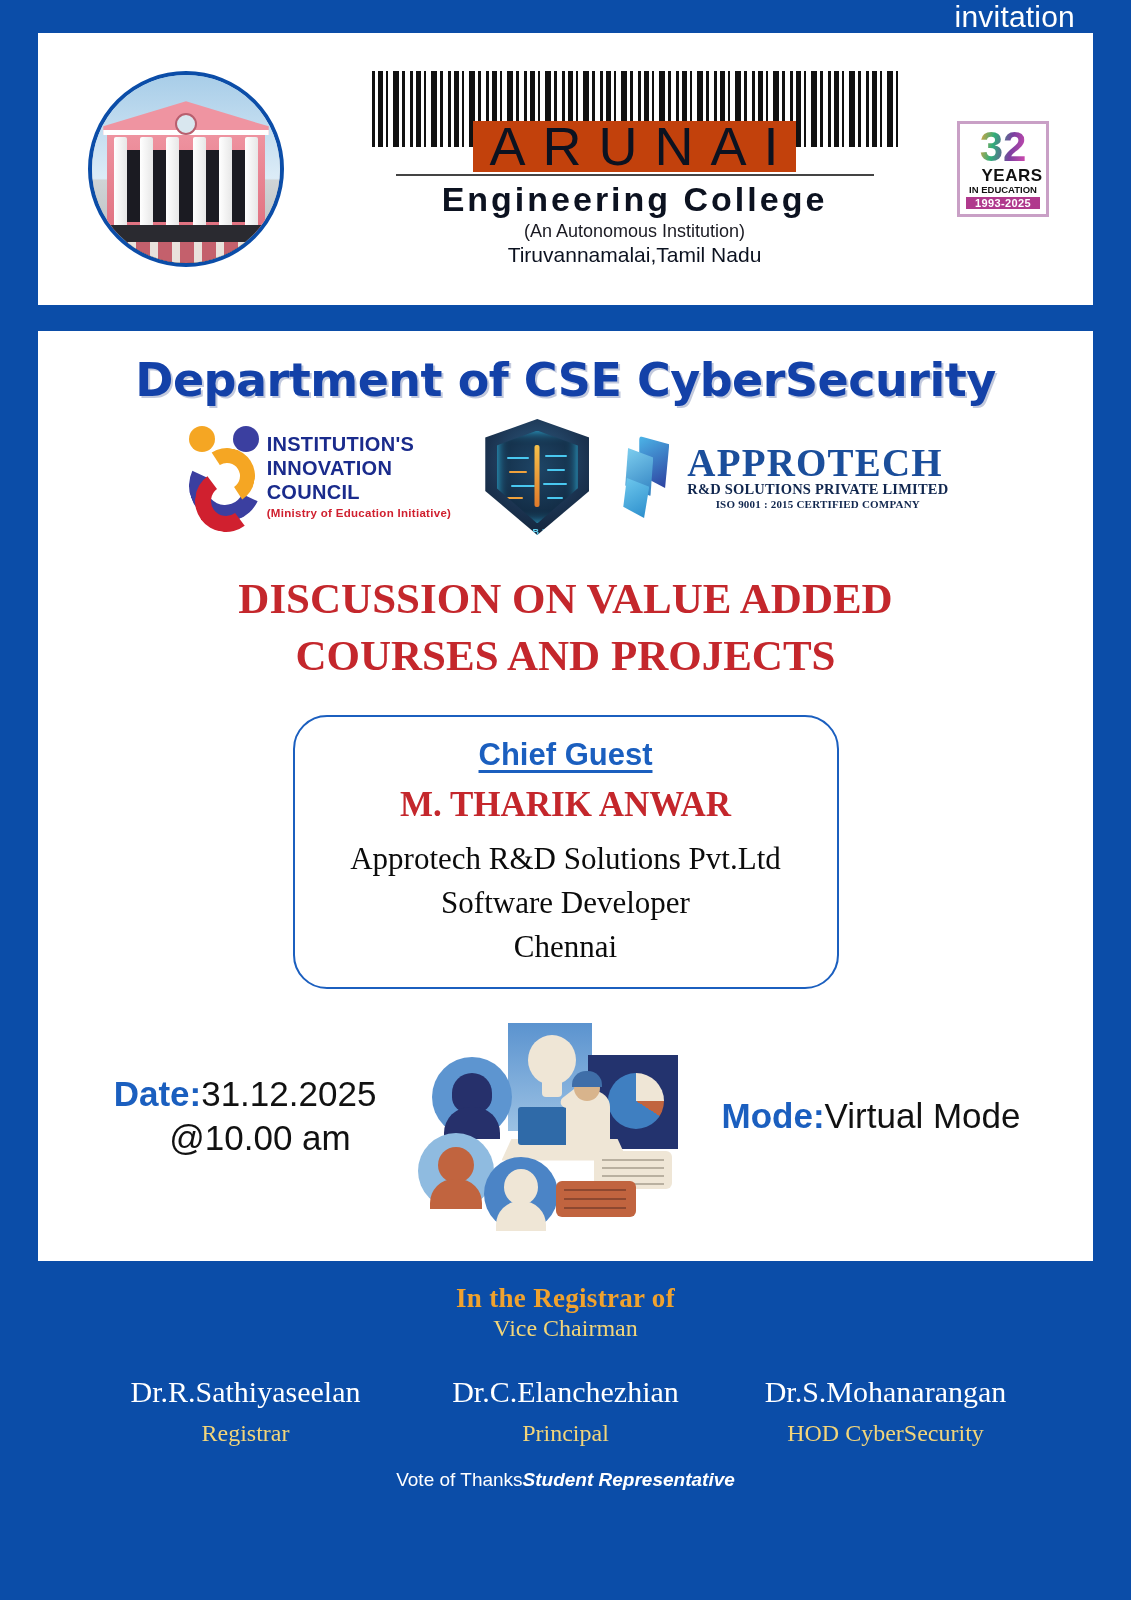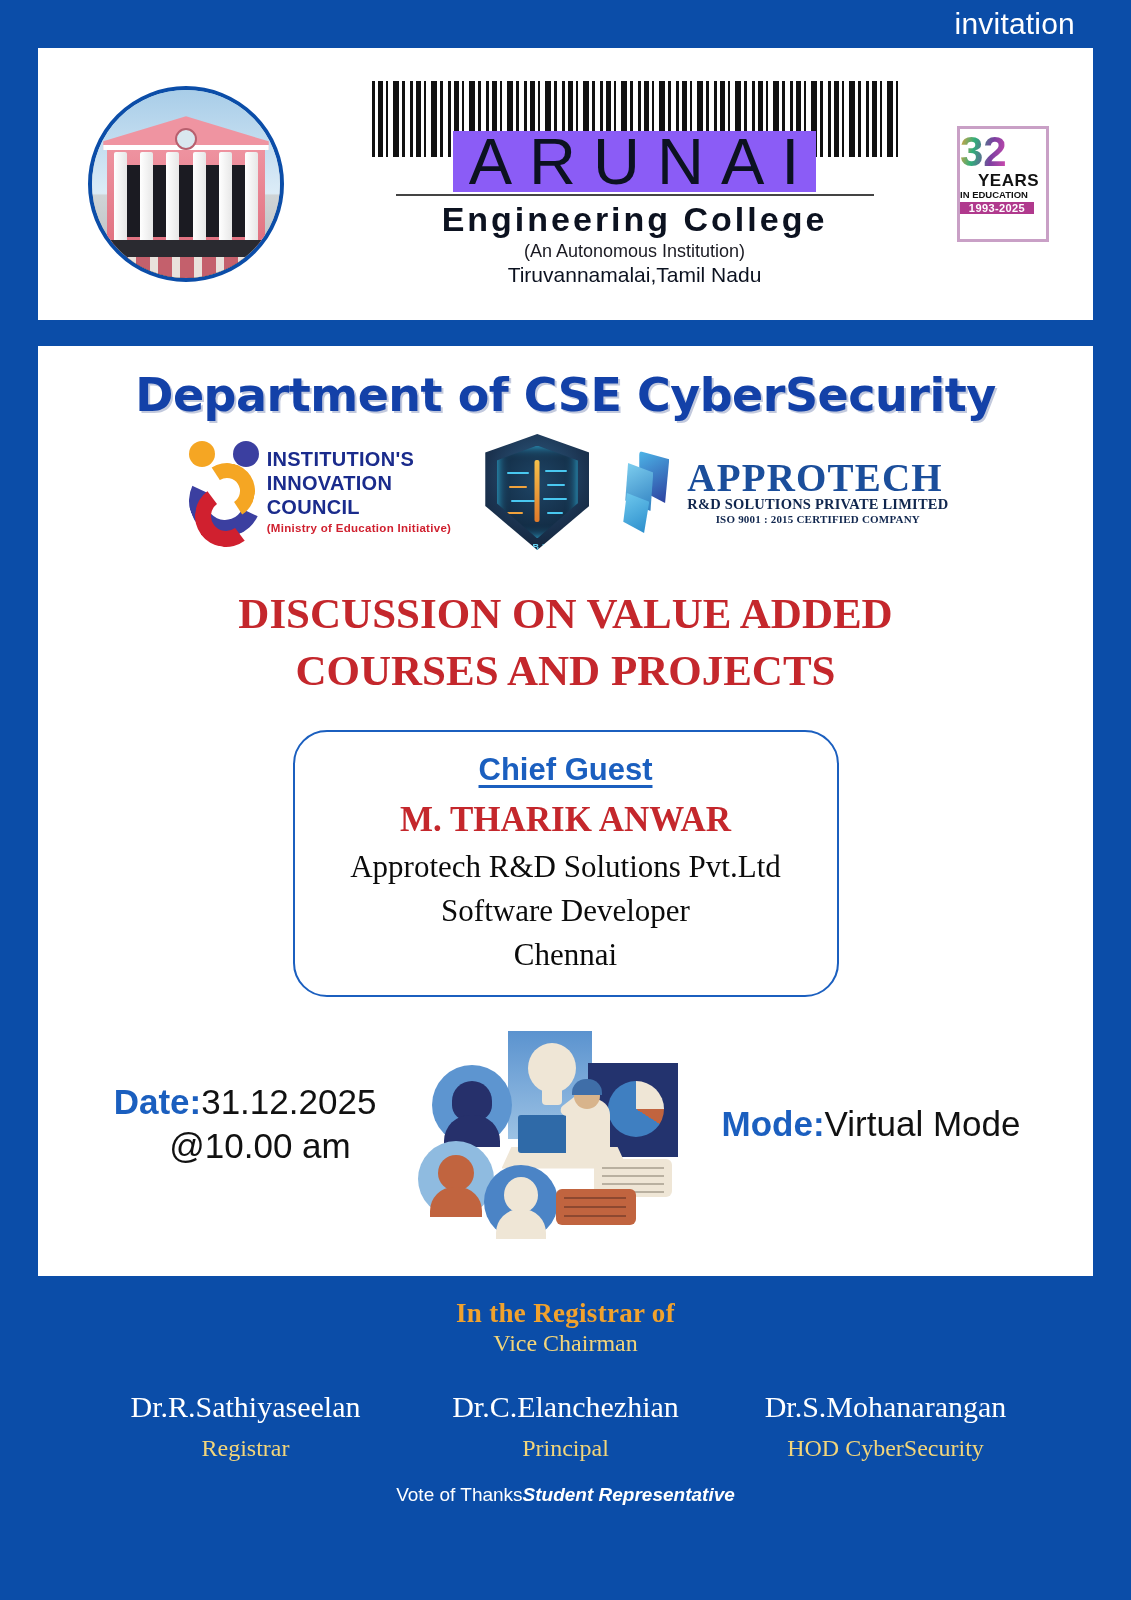--- a/index.html
+++ b/index.html
@@ -7,21 +7,21 @@
   html,body { width:1131px; height:1600px; }
   body {
     background:#0B4DA8;
     font-family:"Liberation Sans", sans-serif;
     position:relative;
     overflow:hidden;
   }
 
   
   .topbar {
-    height:48px;
+    height:33px;
     display:flex; align-items:center; justify-content:flex-end;
     padding-right:56px;
   }
   .topbar-label {
     color:#ffffff;
     font-size:30px;
     letter-spacing:0.2px;
   }
 
   
@@ -85,39 +85,39 @@
   .barcode {
     width:526px; height:76px;
     background:repeating-linear-gradient(90deg,
       #111 0 3px, #fff 3px 6px, #111 6px 11px, #fff 11px 14px,
       #111 14px 16px, #fff 16px 21px, #111 21px 27px, #fff 27px 30px,
       #111 30px 33px, #fff 33px 38px);
     margin-bottom:-26px;
   }
   .arunai {
     font-family:"Liberation Sans", sans-serif;
-    font-size:65px; font-weight:400; letter-spacing:17px;
+    font-size:54px; font-weight:400; letter-spacing:17px;
     color:#0c1220; line-height:0.95;
     padding-left:16px;
     position:relative; z-index:2;
-    background:#8b5cf6;
+    background:#c2410c;
   }
   .arunai-rule { width:478px; height:2px; background:#444; margin:2px 0 4px; }
   .engcollege {
     font-size:34px; font-weight:700; letter-spacing:3px; color:#0c1220;
   }
   .auton { font-size:18px; color:#1a1a22; margin-top:2px; }
   .place  { font-size:21px; color:#0c1220; margin-top:1px; }
 
   
   .badge {
-    flex:0 0 auto; width:92px; height:116px;
+    flex:0 0 auto; width:92px; height:96px;
     border:3px solid #c9a0c6;
     background:#fff;
-    display:flex; flex-direction:column; align-items:flex-start; justify-content:flex-start;
+    display:flex; flex-direction:column; align-items:center; justify-content:flex-start;
     margin-right:16px;
     padding-top:3px;
   }
   .badge-num {
     font-size:42px; font-weight:700; line-height:0.95;
     background:linear-gradient(100deg,#e8a33d 0%,#2fae7a 30%,#7b3fa0 65%,#d84bb0 100%);
     -webkit-background-clip:text; background-clip:text; color:transparent;
   }
   .badge-years { font-size:17px; font-weight:700; color:#111; line-height:1; letter-spacing:0.5px;margin-left:18px; }
   .badge-edu   { font-size:9.5px; font-weight:700; color:#111; line-height:1.2; }
@@ -229,21 +229,21 @@
     text-align:center; margin-top:24px;
     background:#fff;
   }
   .guest-head {
     font-size:31px; font-weight:700; color:#1B5FBF;
     text-decoration:underline; text-underline-offset:5px;
     margin-bottom:12px;
   }
   .guest-name {
     font-family:"Liberation Serif", serif;
-    font-size:35px; font-weight:700; color:#C4272C; margin-bottom:5px;
+    font-size:35px; font-weight:700; color:#C4272C; margin-bottom:12px;
   }
   .guest-line {
     font-family:"Liberation Serif", serif;
     font-size:31px; color:#0b0b0b; line-height:1.42;
   }
 
   
   .info-row {
     display:flex; align-items:center; justify-content:space-between;
     width:100%; margin-top:22px; padding:0 18px;

